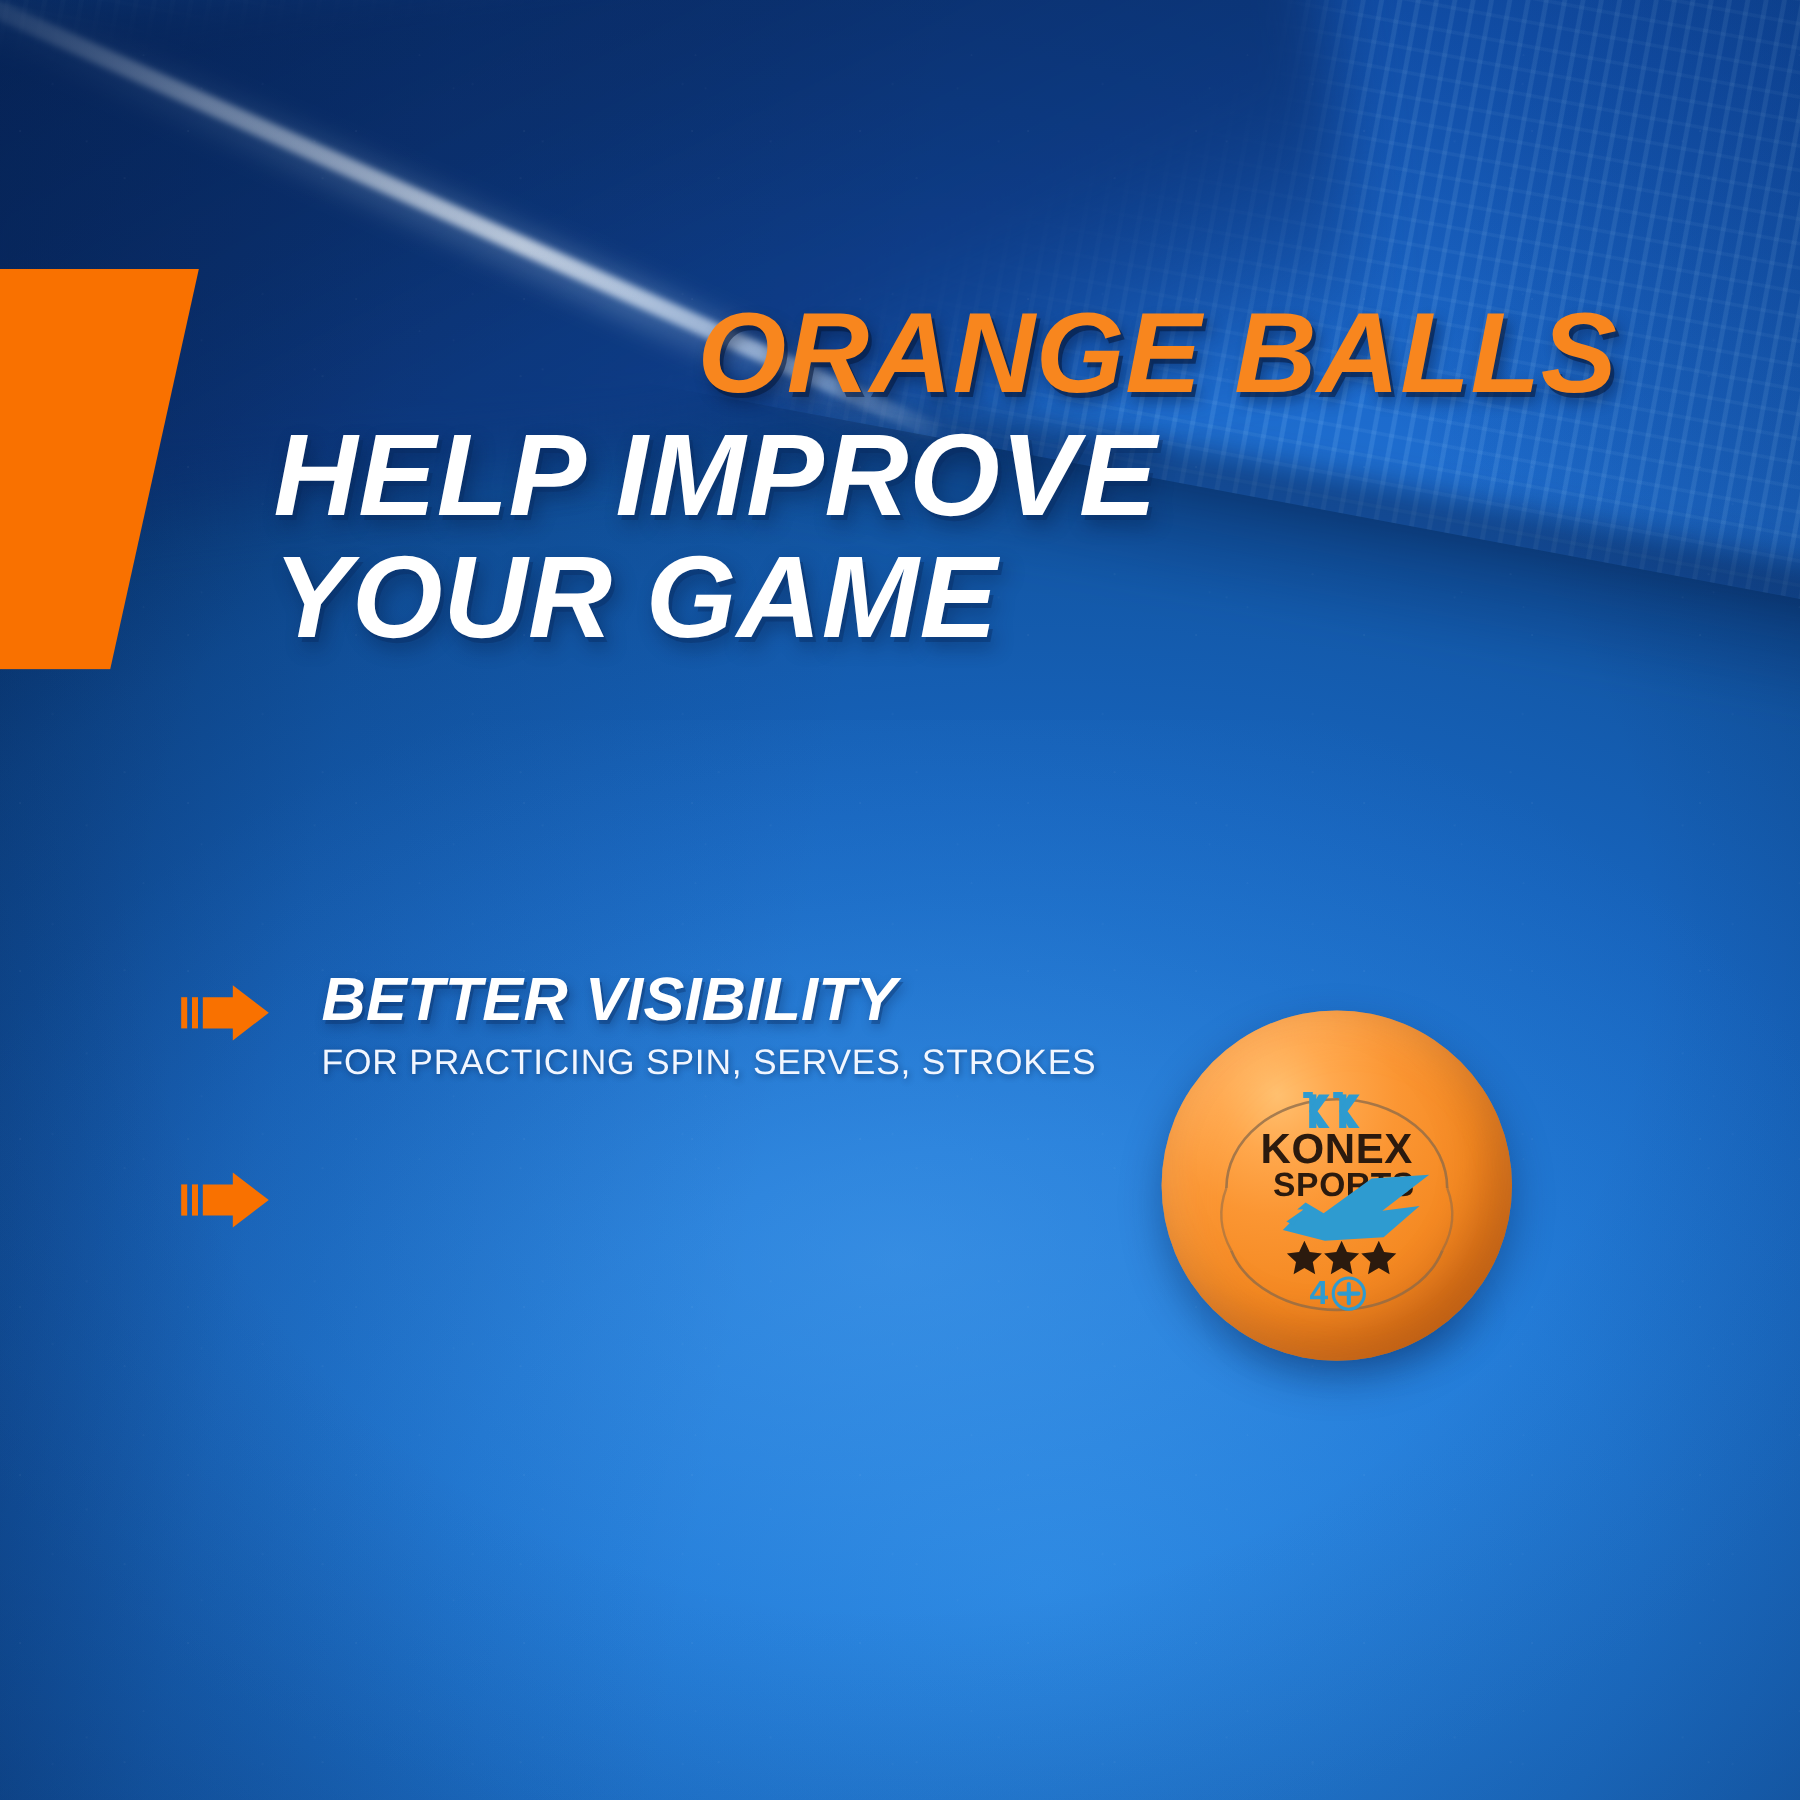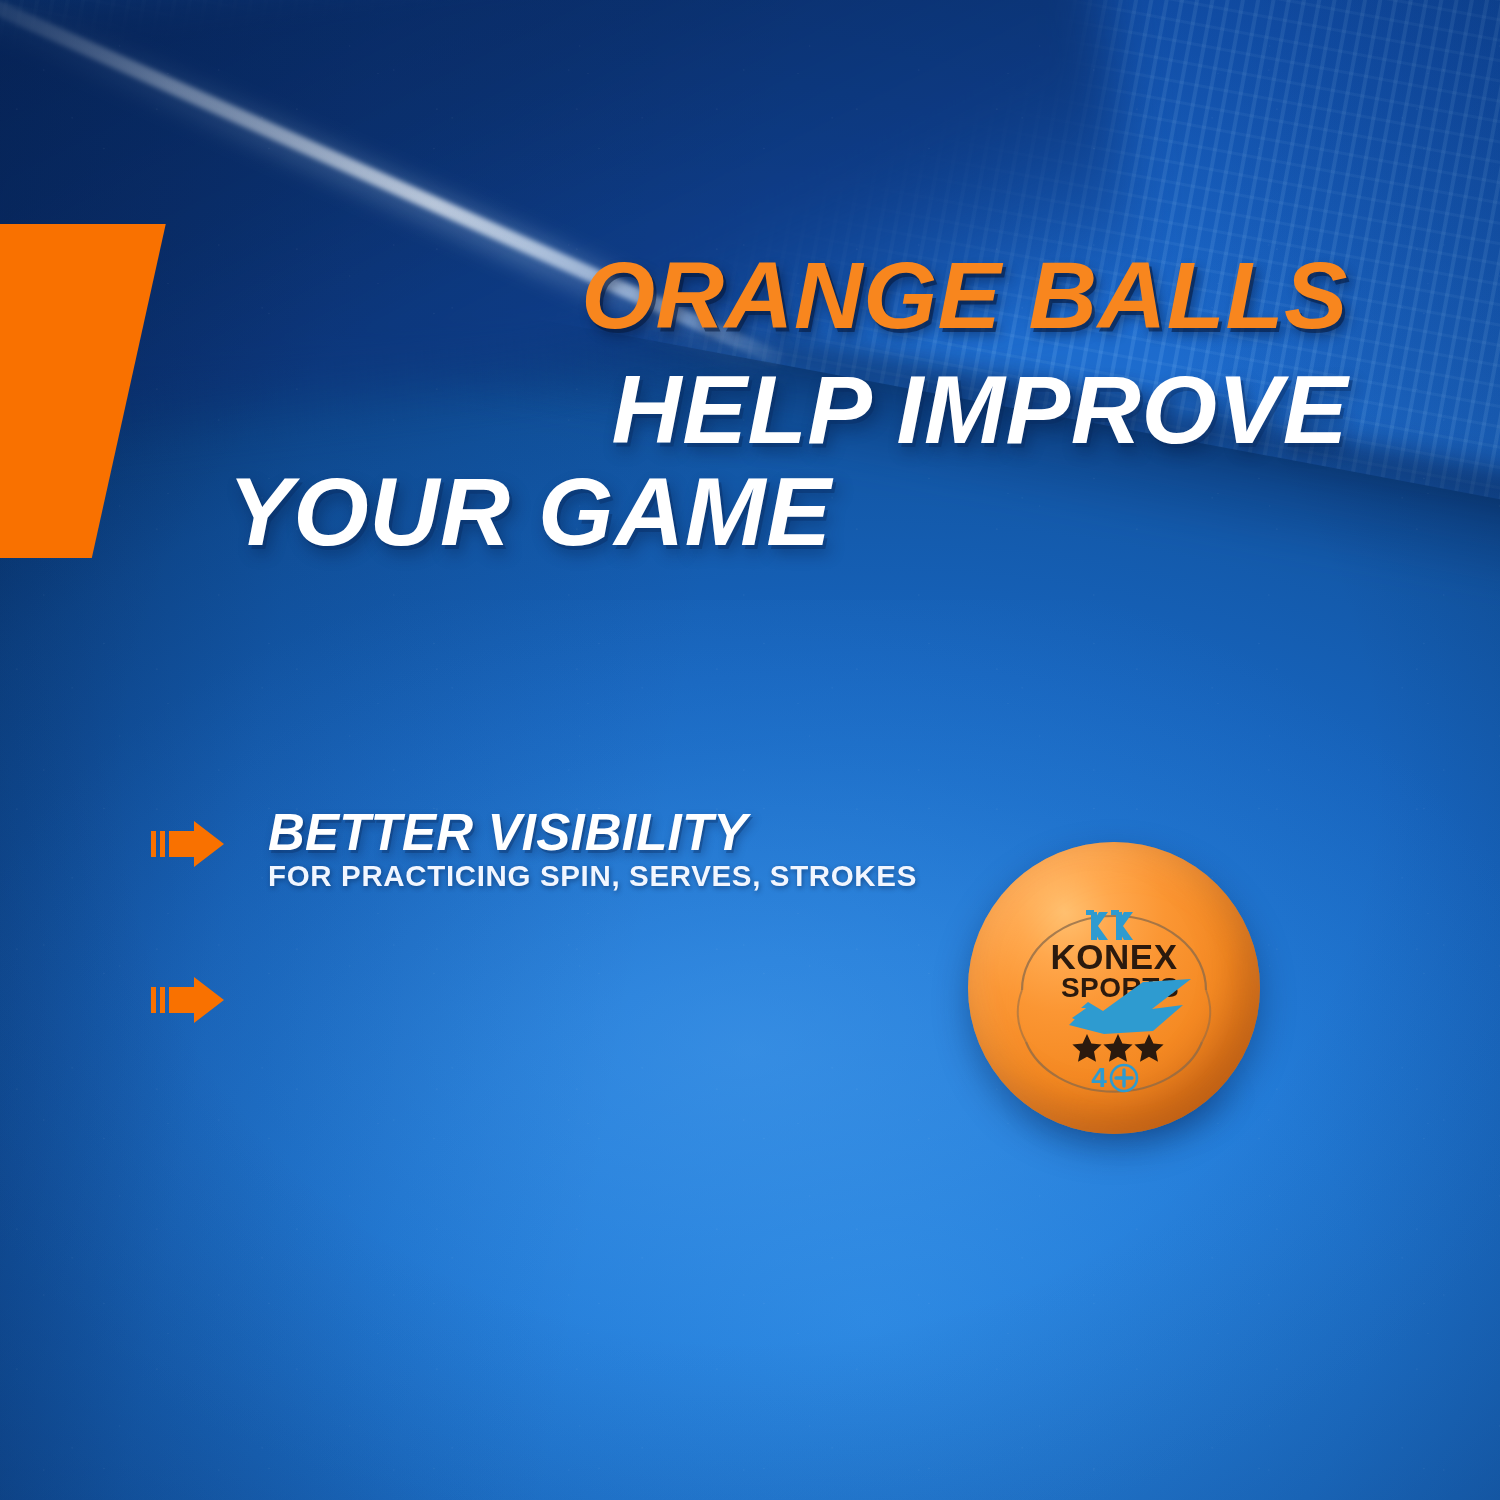--- a/index.html
+++ b/index.html
@@ -191,21 +191,21 @@
       5px 7px 12px rgba(4,18,48,0.45);
     text-align: right;
   }
   .hl-2, .hl-3 {
     color: #ffffff;
     font-size: 97px;
     text-shadow:
       3px 4px 0 rgba(9,42,95,0.38),
       5px 8px 16px rgba(5,24,62,0.42);
   }
-  .hl-2 { margin-top: 20px; text-align: right; }
+  .hl-2 { margin-top: 6px; }
   .hl-3 { margin-top: 6px; }
 
   
   .features {
     position: absolute;
     left: 150px;
     top: 786px;
     width: 790px;
   }
   .feature {
@@ -233,22 +233,23 @@
     letter-spacing: 0.004em;
     line-height: 1.02;
     white-space: nowrap;
     text-shadow:
       2px 3px 0 rgba(9,42,95,0.33),
       3px 5px 10px rgba(5,24,62,0.35);
     margin-top: 21px;
   }
   .feat-sub {
     display: block;
+    margin-top: 10px;
     color: #f1f6ff;
-    font-weight: bold;
+    font-weight: normal;
     font-size: 29.5px;
     letter-spacing: 0.022em;
     white-space: nowrap;
     text-shadow: 1px 2px 5px rgba(5,24,62,0.45);
   }
 
   
   .ball-stage {
     position: absolute;
     left: 962px;

